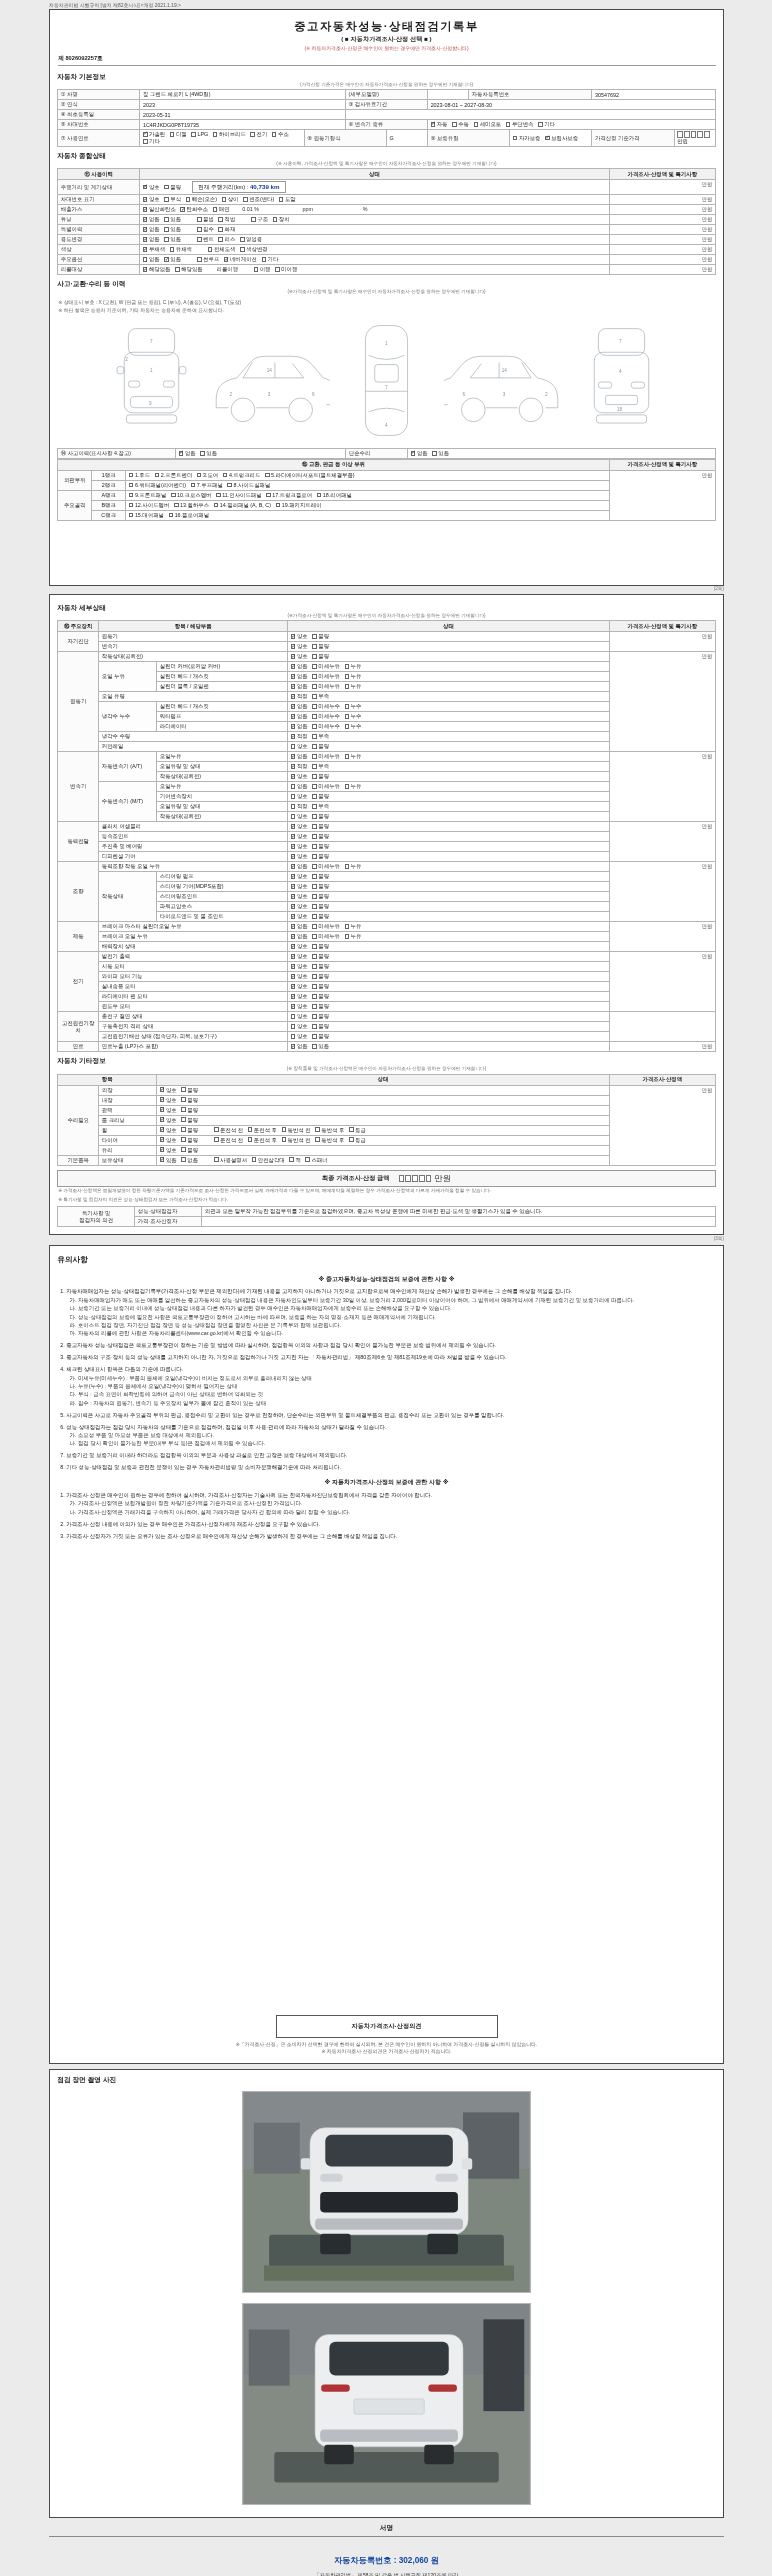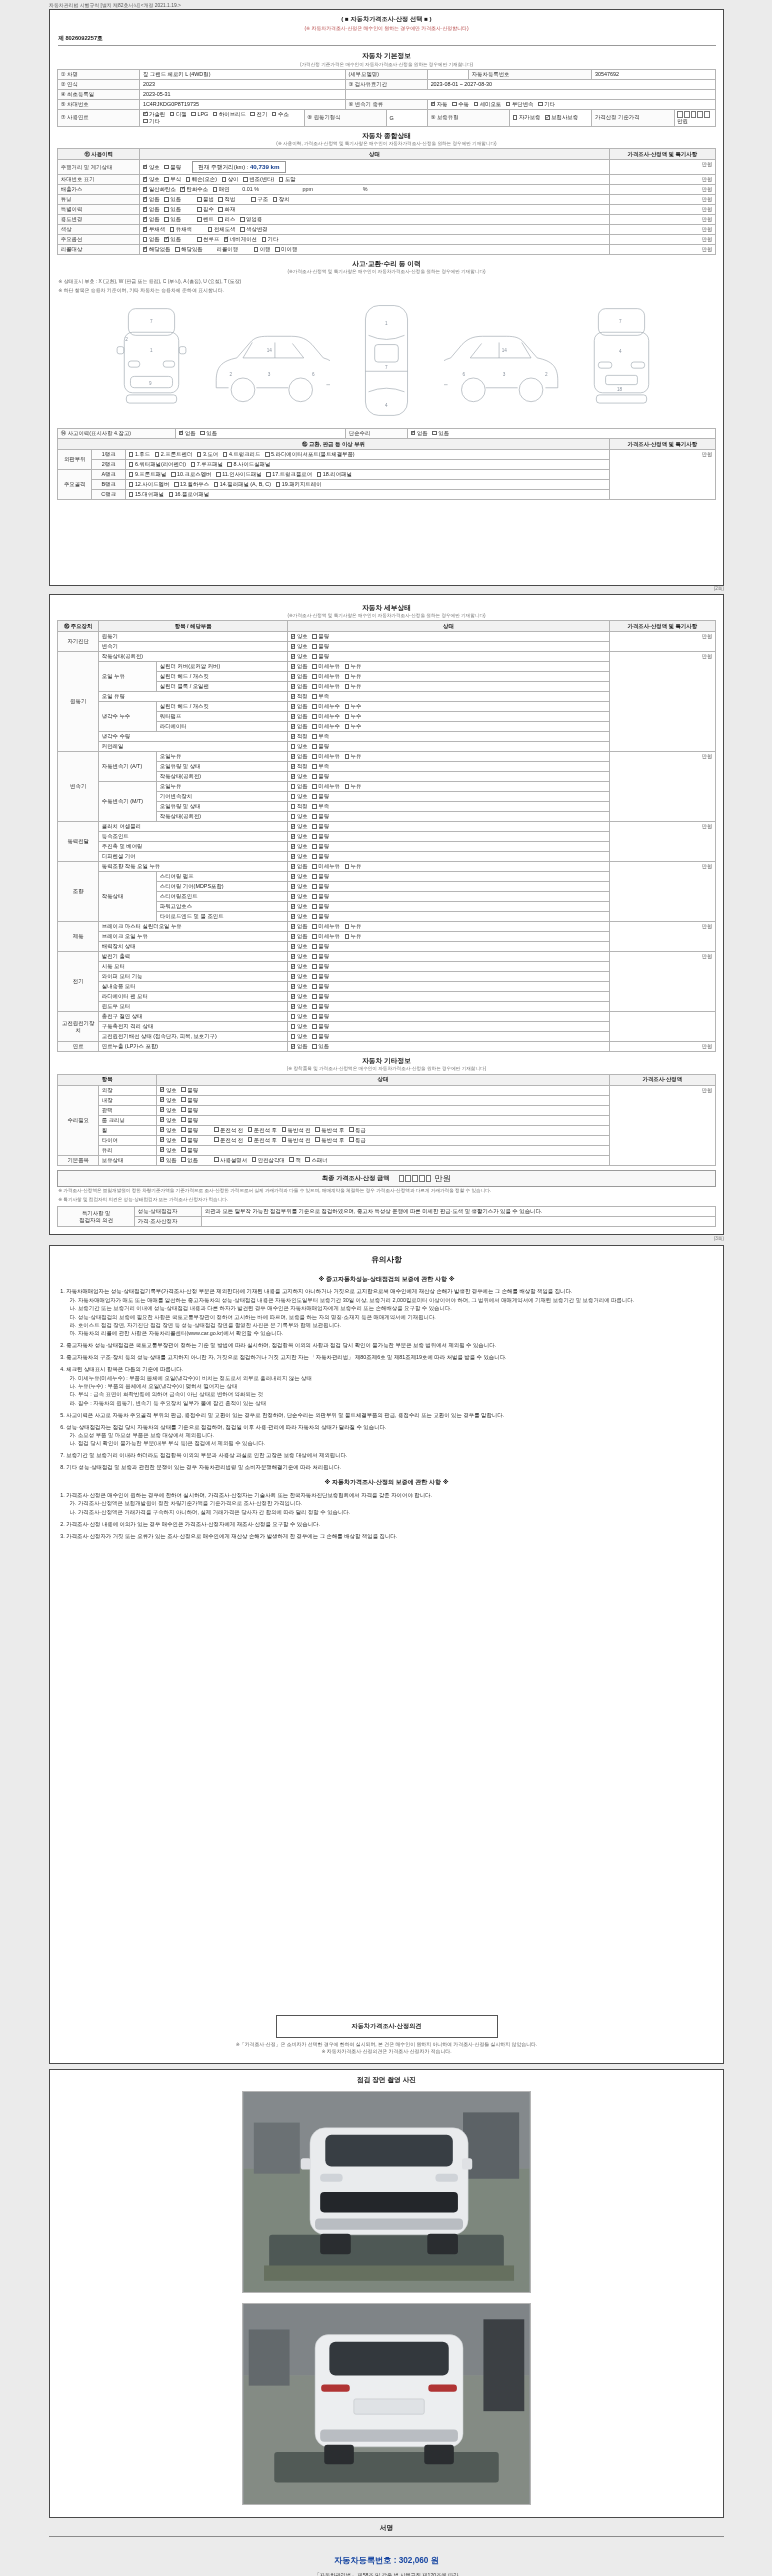--- a/index.html
+++ b/index.html
@@ -6,21 +6,21 @@
 html,body{width:773px;height:2576px;overflow:hidden;background:#ebebeb;
   font-family:"Liberation Sans","DejaVu Sans",sans-serif;color:#1c1c1c}
 .formnote{width:675px;margin:1.5px auto 1px;font-size:4.9px;color:#555}
 .box{width:675px;margin:0 auto;background:#fff;border:0.8px solid #4a4a4a;
   padding:4.1px 7.2px 7.2px;display:flex;flex-direction:column}
 .pagemark{width:675px;margin:0.5px auto 3.1px;text-align:right;font-size:4.6px;color:#777}
 .doc-title{text-align:center;font-size:11.3px;font-weight:bold;letter-spacing:1.5px;padding-top:5.2px}
 .doc-sub{text-align:center;font-size:6.2px;font-weight:bold;margin-top:1.5px}
 .doc-note{text-align:center;font-size:4.9px;color:#b34040;margin-top:1px}
 .doc-no{font-size:5.7px;margin:4.1px 0 2.1px 1px;font-weight:bold;border-bottom:0.5px solid #999;padding-bottom:1.5px}
-.sec-title{text-align:center;font-weight:bold;font-size:6.7px;margin-top:4.6px}
+.sec-title{text-align:left;font-weight:bold;font-size:6.7px;margin-top:4.6px}
 .sec-note{text-align:center;font-size:4.6px;color:#707070;margin:0.5px 0 2.1px}
 table.t{width:100%;border-collapse:collapse;table-layout:fixed}
 .t td,.t th{border:0.5px solid #b5b5b5;font-size:5.4px;padding:1px 2.6px;text-align:left;vertical-align:middle;overflow:hidden}
 .t th{background:#f1f1f1;text-align:center;font-weight:bold;padding:1.5px 2.1px}
 td.lbl{background:#fbfbfb;color:#333}
 td.grp{background:#fbfbfb;text-align:center}
 td.sub{background:#fdfdfd}
 td.itm{color:#222}
 td.price{text-align:right;color:#555;font-size:5.2px;vertical-align:top;background:#fff}
 .opt{display:inline-block;margin-right:4.6px;white-space:nowrap;font-size:5.4px}
@@ -53,20 +53,21 @@
 .flexspacer{flex:1}
 svg text{font-family:"Liberation Sans",sans-serif}
 </style>
 </head>
 <body>
 
 <div>
   <div class="formnote">자동차관리법 시행규칙 [별지 제82호서식] &lt;개정 2021.1.19.&gt;</div>
 
   <div class="box" style="min-height:577px">
+    <div class="doc-title">중고자동차성능·상태점검기록부</div>
     <div class="doc-sub">( ■ 자동차가격조사·산정 선택 ■ )</div>
     <div class="doc-note">(※ 자동차가격조사·산정은 매수인이 원하는 경우에만 가격조사·산정합니다)</div>
     <div class="doc-no">제 8026092257호</div>
 
     <div class="sec-title">자동차 기본정보</div>
     <div class="sec-note">(가격산정 기준가격은 매수인이 자동차가격조사·산정을 원하는 경우에만 기재합니다)</div>
     <table class="t">
       <colgroup>
           <col span="16" style="width:6.25%">
         </colgroup>

